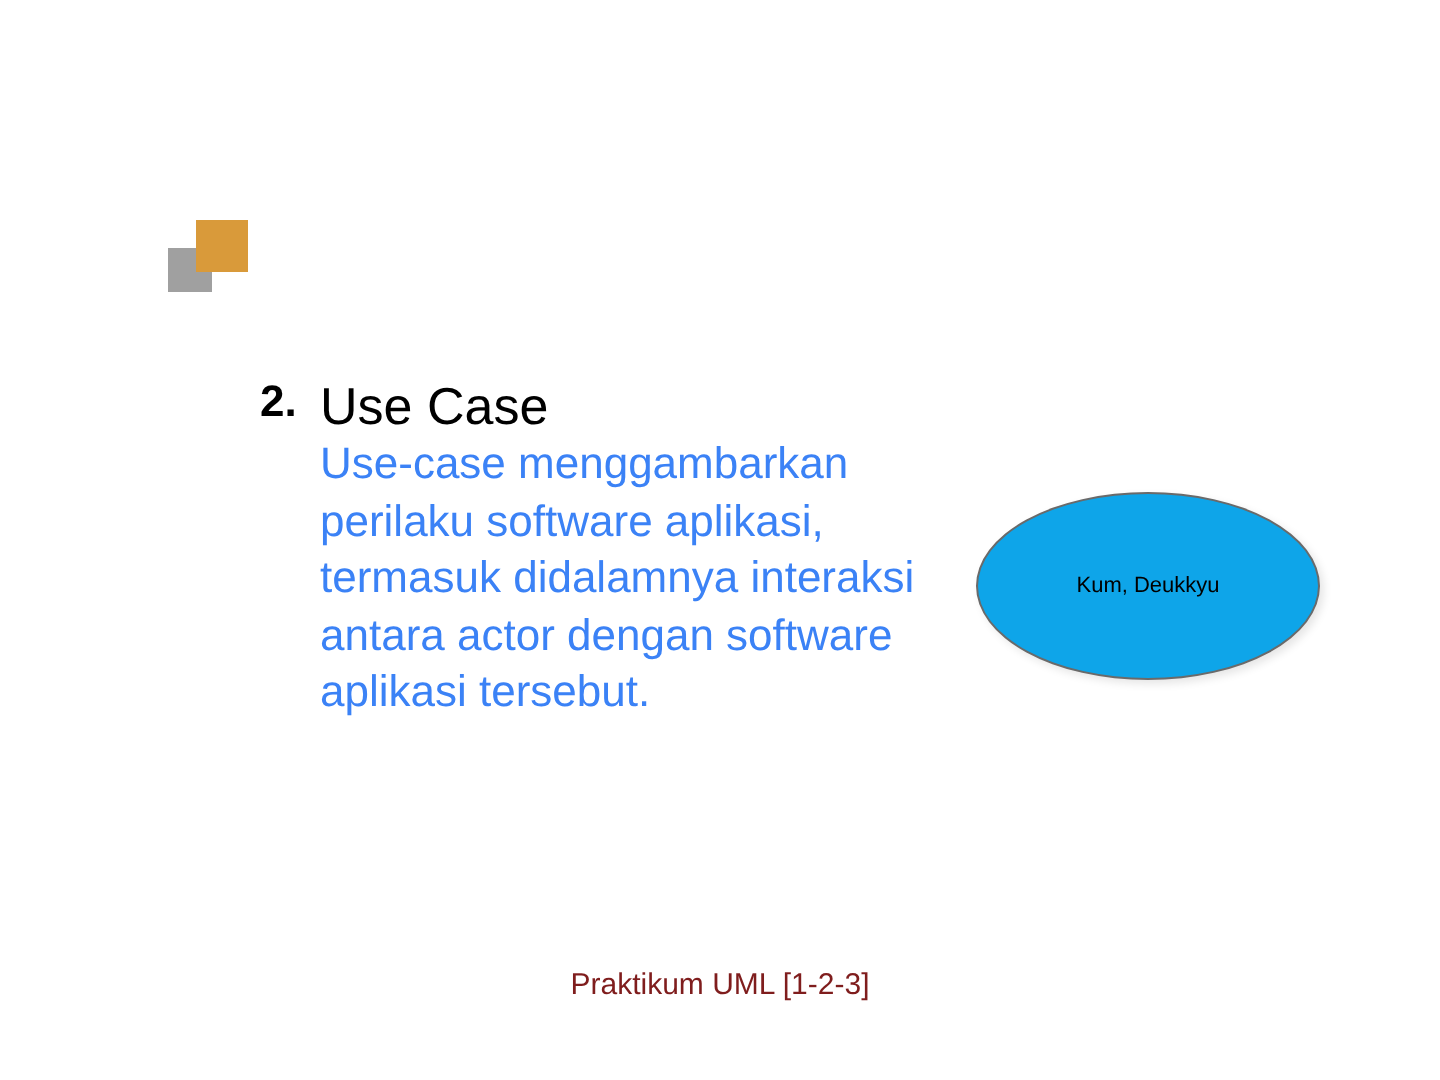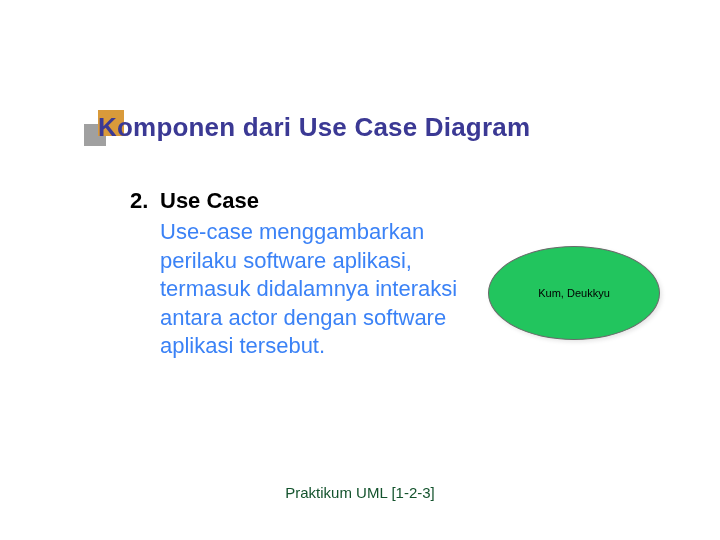--- a/index.html
+++ b/index.html
@@ -59,22 +59,22 @@
     left: 0;
     top: 0;
     font-size: 22px;
     font-weight: bold;
     color: #000;
   }
   .item-title {
     position: absolute;
     left: 30px;
     top: 0;
-    font-size: 22px;
-    font-weight: bold;
+    font-size: 26px;
+    font-weight: normal;
     color: #000;
   }
   .body-text {
     position: absolute;
     left: 30px;
     top: 30px;
     width: 312px;
     font-size: 22px;
     line-height: 1.3;
     color: #3b82f6;
@@ -84,52 +84,51 @@
     left: 488px;
     top: 246px;
     width: 170px;
     height: 92px;
   }
   .usecase-ellipse .oval {
     width: 170px;
     height: 92px;
     border: 1px solid #6a6a6a;
     border-radius: 50%;
-    background: #22c55e;
+    background: #0ea5e9;
     box-shadow: 2px 2px 4px rgba(0,0,0,0.1);
     display: flex;
     align-items: center;
     justify-content: center;
   }
   .usecase-ellipse .label {
     font-family: "MS Sans Serif", Tahoma, sans-serif;
     font-size: 11px;
     color: #000;
   }
   .footer {
     position: absolute;
     left: 0;
     width: 720px;
     top: 484px;
     text-align: center;
     font-size: 15px;
-    color: #14532d;
+    color: #7f1d1d;
   }
 </style>
 </head>
 <body>
 
 <div class="slide">
 
   <div class="decor">
     <div class="sq-a"></div>
     <div class="sq-b"></div>
   </div>
 
-  <div class="title">Komponen dari Use Case Diagram</div>
 
   <div class="content">
     <div class="item-number">2.</div>
     <div class="item-title">Use Case</div>
     <div class="body-text">Use-case menggambarkan perilaku software aplikasi, termasuk didalamnya interaksi antara actor dengan software aplikasi tersebut.</div>
   </div>
 
   <div class="usecase-ellipse">
     <div class="oval">
       <span class="label">Kum, Deukkyu</span>

